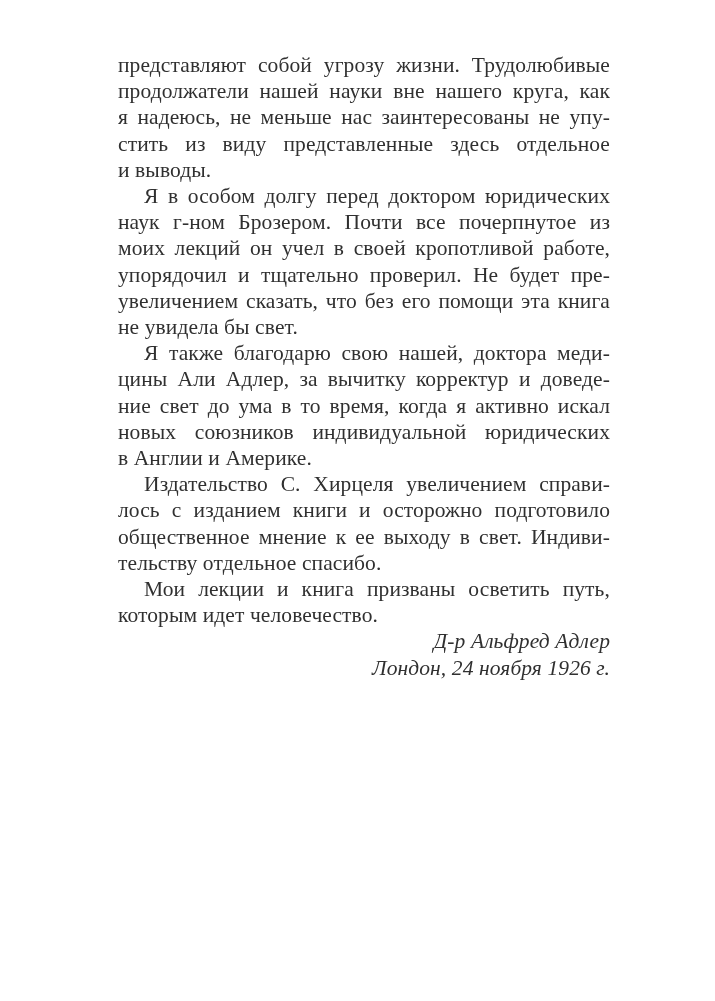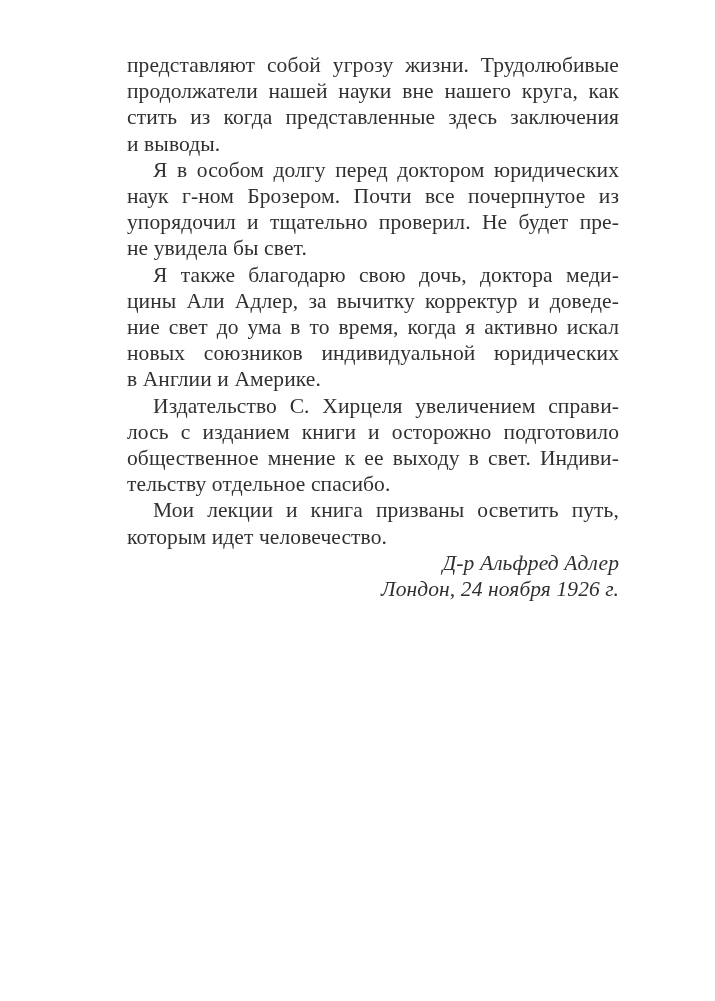--- a/index.html
+++ b/index.html
@@ -10,21 +10,21 @@
   .page {
     position: relative;
     width: 715px;
     height: 1001px;
     background: #ffffff;
     overflow: hidden;
     font-family: "Liberation Serif", "DejaVu Serif", serif;
   }
   .text-block {
     position: absolute;
-    left: 127px;
+    left: 118px;
     top: 52px;
     width: 492px;
     color: #303030;
     font-size: 21.5px;
     line-height: 26.2px;
     letter-spacing: 0.1px;
   }
   .paragraph {
     margin: 0;
     padding: 0;
@@ -54,31 +54,34 @@
 </style>
 </head>
 <body>
 
 <div class="page" style="background: rgb(255, 255, 255);">
   <div class="text-block" style="color: rgb(48, 48, 48);">
     <div id="paragraphs-container">
         <div class="paragraph">
           <div class="line">представляют собой угрозу жизни. Трудолюбивые</div>
           <div class="line">продолжатели нашей науки вне нашего круга, как</div>
-          <div class="line">стить из когда представленные здесь заключения</div>
+          <div class="line">я надеюсь, не меньше нас заинтересованы не упу-</div>
+          <div class="line">стить из виду представленные здесь отдельное</div>
           <div class="line last">и выводы.</div>
         </div>
         <div class="paragraph">
           <div class="line indent">Я в особом долгу перед доктором юридических</div>
           <div class="line">наук г-ном Брозером. Почти все почерпнутое из</div>
+          <div class="line">моих лекций он учел в своей кропотливой работе,</div>
           <div class="line">упорядочил и тщательно проверил. Не будет пре-</div>
+          <div class="line">увеличением сказать, что без его помощи эта книга</div>
           <div class="line last">не увидела бы свет.</div>
         </div>
         <div class="paragraph">
-          <div class="line indent">Я также благодарю свою дочь, доктора меди-</div>
+          <div class="line indent">Я также благодарю свою нашей, доктора меди-</div>
           <div class="line">цины Али Адлер, за вычитку корректур и доведе-</div>
           <div class="line">ние свет до ума в то время, когда я активно искал</div>
           <div class="line">новых союзников индивидуальной юридических</div>
           <div class="line last">в Англии и Америке.</div>
         </div>
         <div class="paragraph">
           <div class="line indent">Издательство С. Хирцеля увеличением справи-</div>
           <div class="line">лось с изданием книги и осторожно подготовило</div>
           <div class="line">общественное мнение к ее выходу в свет. Индиви-</div>
           <div class="line last">тельству отдельное спасибо.</div>

